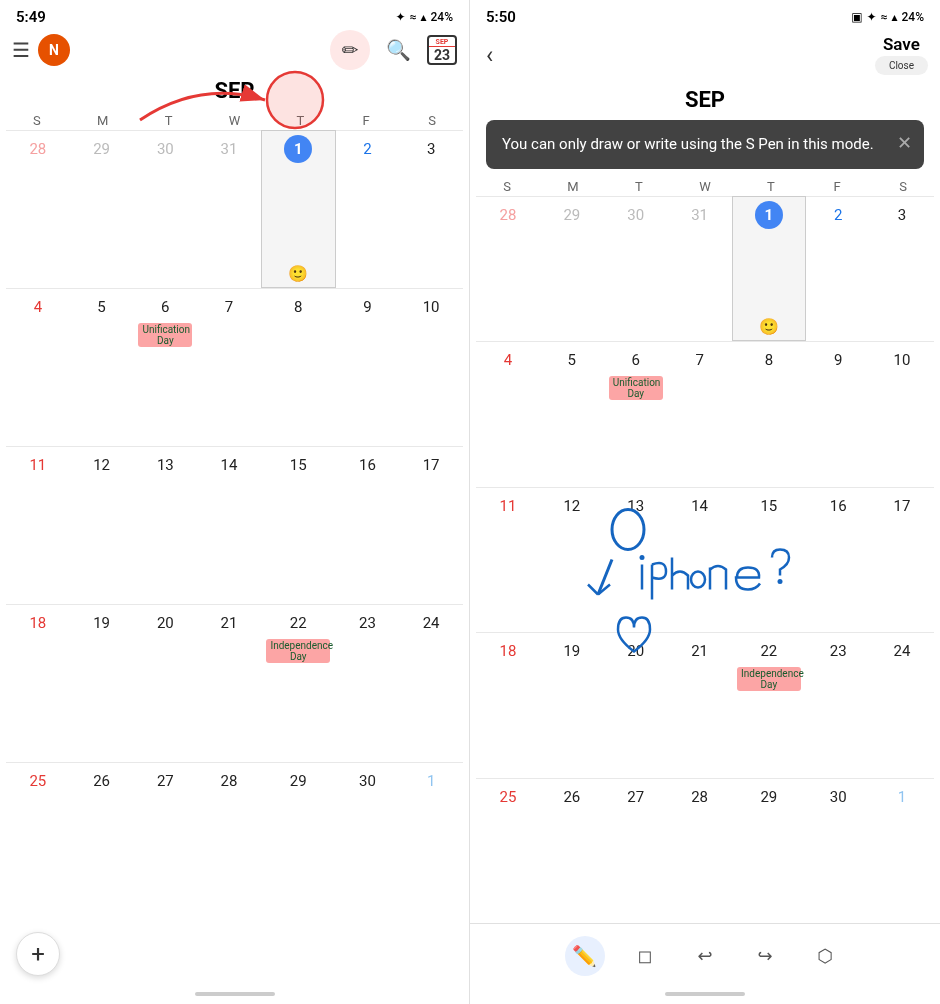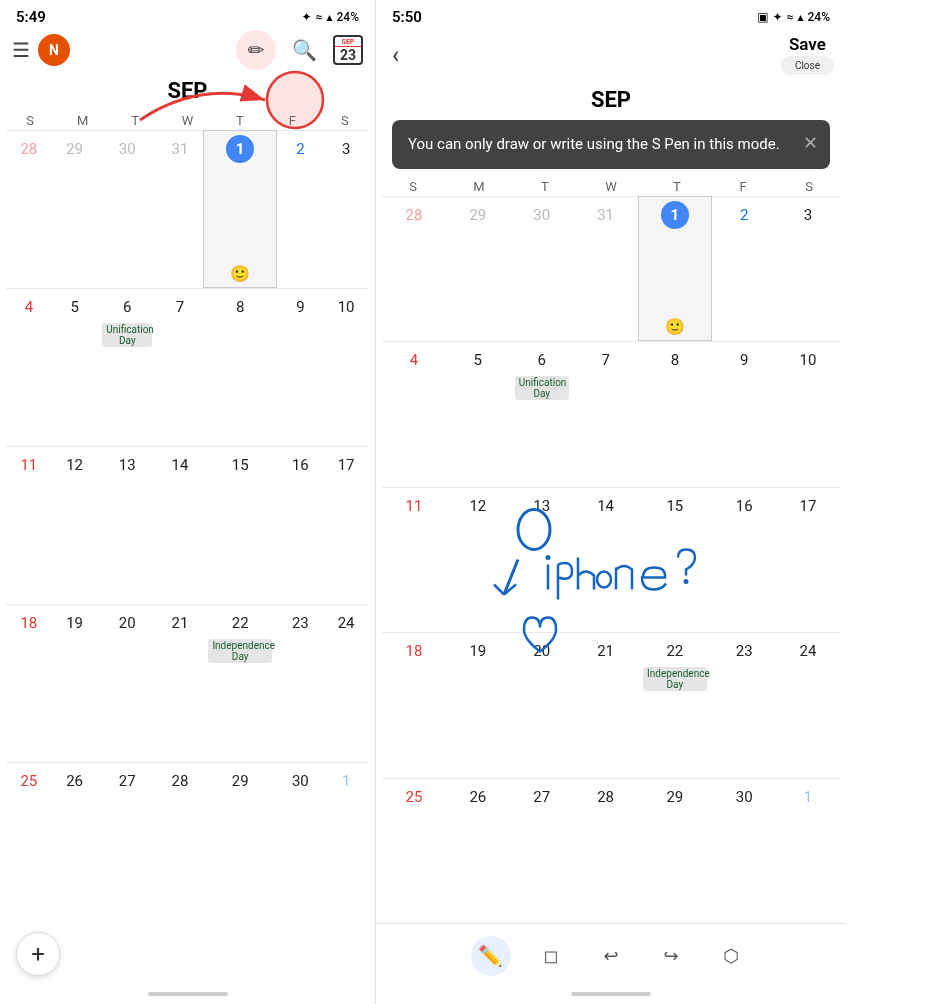--- a/index.html
+++ b/index.html
@@ -7,21 +7,21 @@
       width: 940px;
       height: 1004px;
       display: flex;
       font-family: 'Roboto', Arial, sans-serif;
       background: #fff;
       overflow: hidden;
     }
 
     
     .left-panel {
-      width: 376px;
+      width: 470px;
       height: 1004px;
       background: #fff;
       display: flex;
       flex-direction: column;
       border-right: 1px solid #e0e0e0;
       position: relative;
     }
 
     
     .right-panel {
@@ -146,21 +146,21 @@
       background: #4285f4;
       color: white;
       font-weight: bold;
     }
     .cal-date.sunday { color: #e53935; }
     .cal-date.saturday { color: #1a73e8; }
     .cal-date.outside { color: #bbb; }
     .cal-date.outside.sunday { color: #f5a0a0; }
     .cal-date.outside.saturday { color: #90c4f0; }
     .event-chip {
-      background: #e5e5e5;
+      background: #fca5a5;
       color: #1a5c2e;
       font-size: 10px;
       border-radius: 3px;
       padding: 1px 4px;
       margin-top: 2px;
       width: 90%;
       text-align: center;
     }
     .smiley {
       position: absolute;

